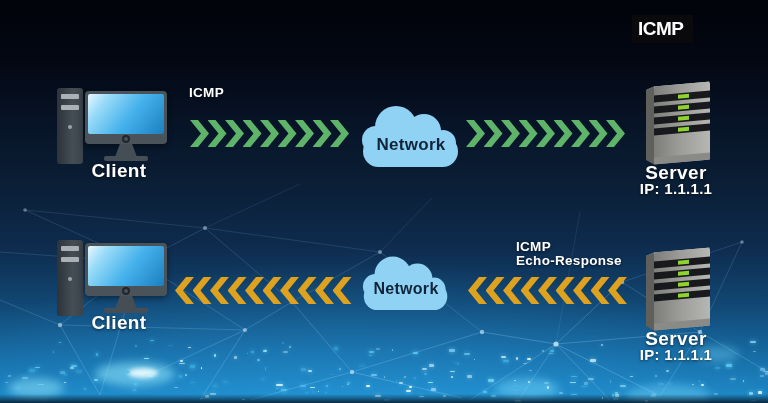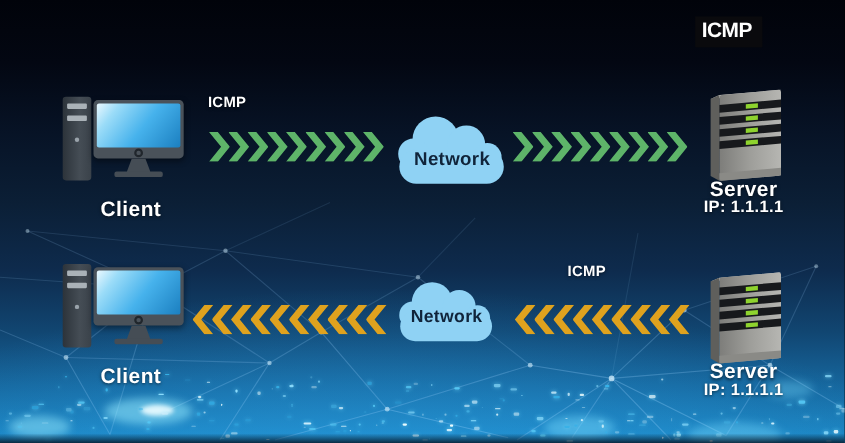--- a/index.html
+++ b/index.html
@@ -56,21 +56,21 @@
   .tower .tdot{width:4px;height:4px;border-radius:50%;background:#9aa3ab;margin:15px auto 0 auto;}
   .monitor{position:absolute;left:28px;top:5px;width:82px;height:53px;border-radius:4px;
     background:#4a525a;box-shadow:0 2px 6px rgba(0,0,0,.45);}
   .screen{position:absolute;left:3px;right:3px;top:3px;bottom:10px;border-radius:2px;
     background:linear-gradient(128deg,#eaf8fe 0%,#9bdcf8 20%,#46b2ec 55%,#1b7fc0 100%);}
   .cam{position:absolute;left:50%;bottom:1px;width:8px;height:8px;border:2px solid #20262c;
     border-radius:50%;transform:translateX(-50%);}
   .stand{position:absolute;left:58px;top:58px;width:22px;height:13px;background:#454d55;
     clip-path:polygon(22% 0,78% 0,100% 100%,0% 100%);}
   .standbase{position:absolute;left:47px;top:70px;width:44px;height:5px;border-radius:2px;background:#454d55;}
-  .dev-label{position:absolute;top:94px;left:10px;width:104px;text-align:center;color:#fff;
+  .dev-label{position:absolute;top:74px;left:10px;width:104px;text-align:center;color:#fff;
     font-size:19px;font-weight:700;letter-spacing:.4px;text-shadow:0 1px 3px rgba(0,0,0,.6);}
 
   
   .server{position:absolute;z-index:3;width:80px;}
   .srv-label{position:absolute;top:88px;left:0;width:80px;text-align:center;color:#fff;
     font-size:19px;font-weight:700;letter-spacing:.4px;text-shadow:0 1px 3px rgba(0,0,0,.6);}
   .srv-ip{position:absolute;top:106px;left:0;width:80px;text-align:center;color:#fff;
     font-size:15px;font-weight:600;letter-spacing:.3px;text-shadow:0 1px 3px rgba(0,0,0,.6);}
 </style>
 </head>
@@ -439,20 +439,21 @@
         <circle cx="68" cy="29" r="17"></circle>
         <circle cx="87" cy="41" r="13"></circle>
         <rect x="7" y="34" width="95" height="31" rx="15.5"></rect>
       </g>
     </svg>
     <span class="cloud-label">Network</span>
   </div>
 
   <div class="flow-label" style="left:516px;top:240px;">
     <span>ICMP</span>
+    <span>Echo-Response</span>
   </div>
 
   <div class="arrows" style="left:468px;top:277px;">
       <span class="chev left" style="background: rgb(223, 162, 30);"></span>
       <span class="chev left" style="background: rgb(223, 162, 30);"></span>
       <span class="chev left" style="background: rgb(223, 162, 30);"></span>
       <span class="chev left" style="background: rgb(223, 162, 30);"></span>
       <span class="chev left" style="background: rgb(223, 162, 30);"></span>
       <span class="chev left" style="background: rgb(223, 162, 30);"></span>
       <span class="chev left" style="background: rgb(223, 162, 30);"></span>

